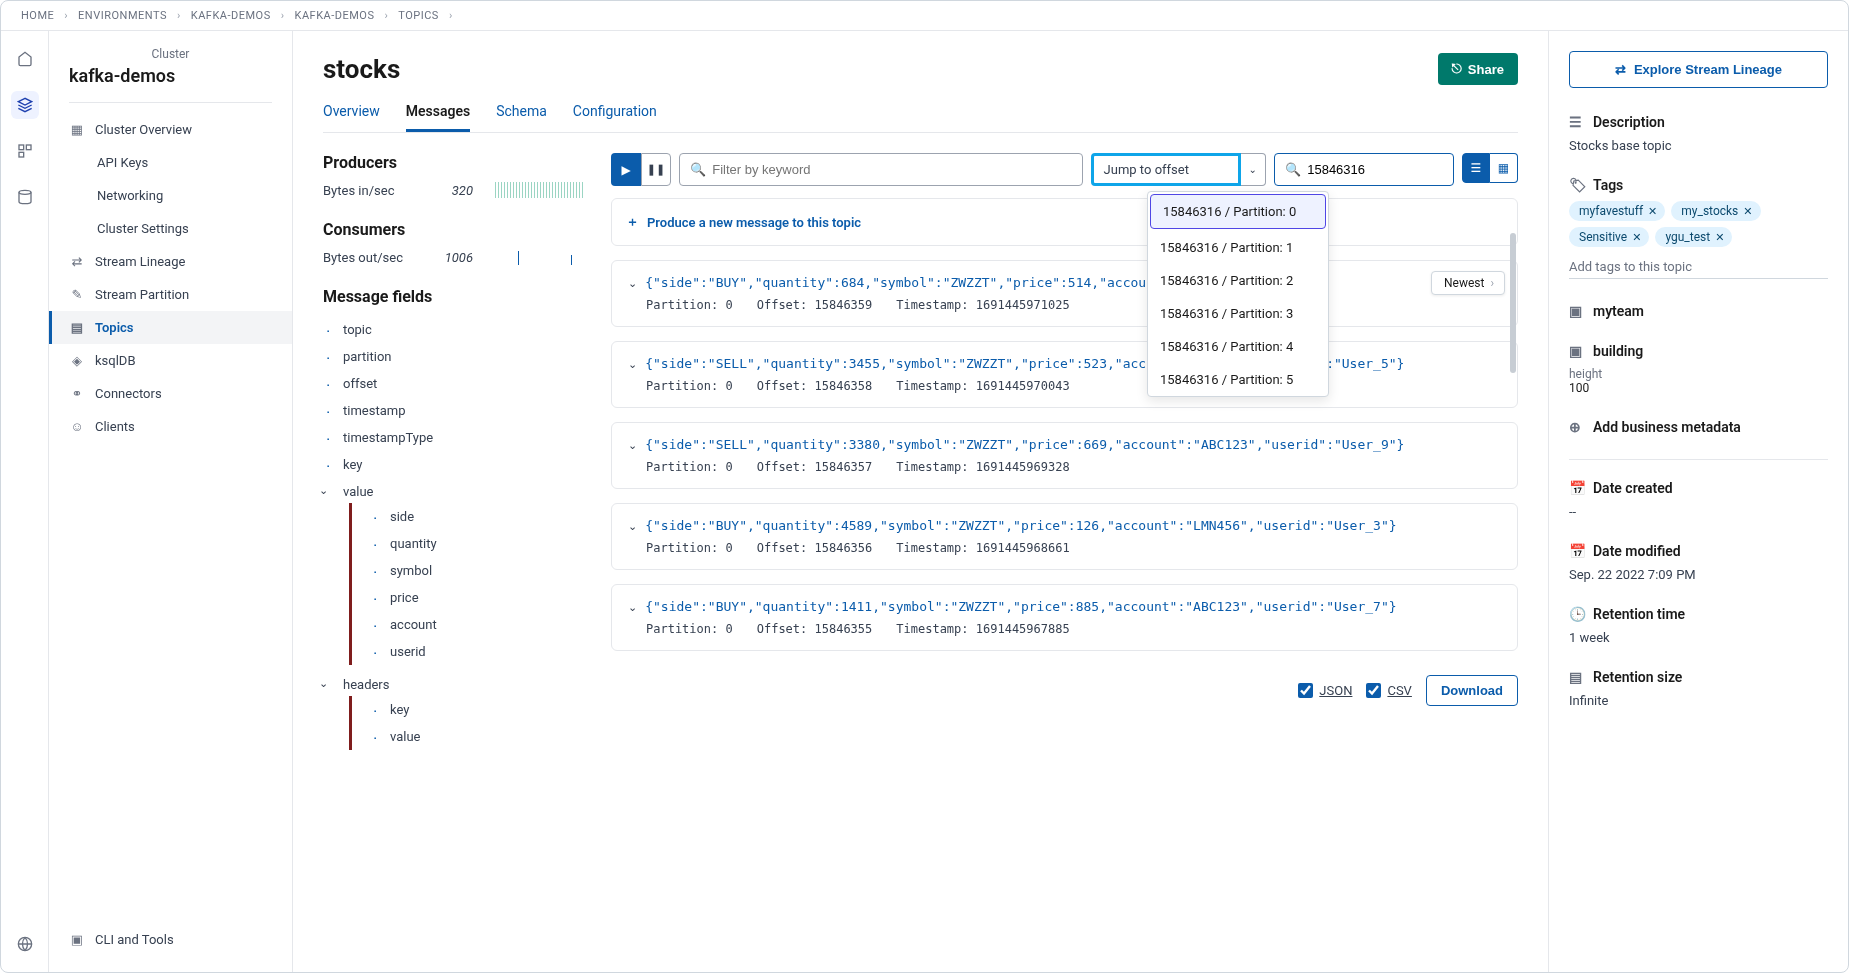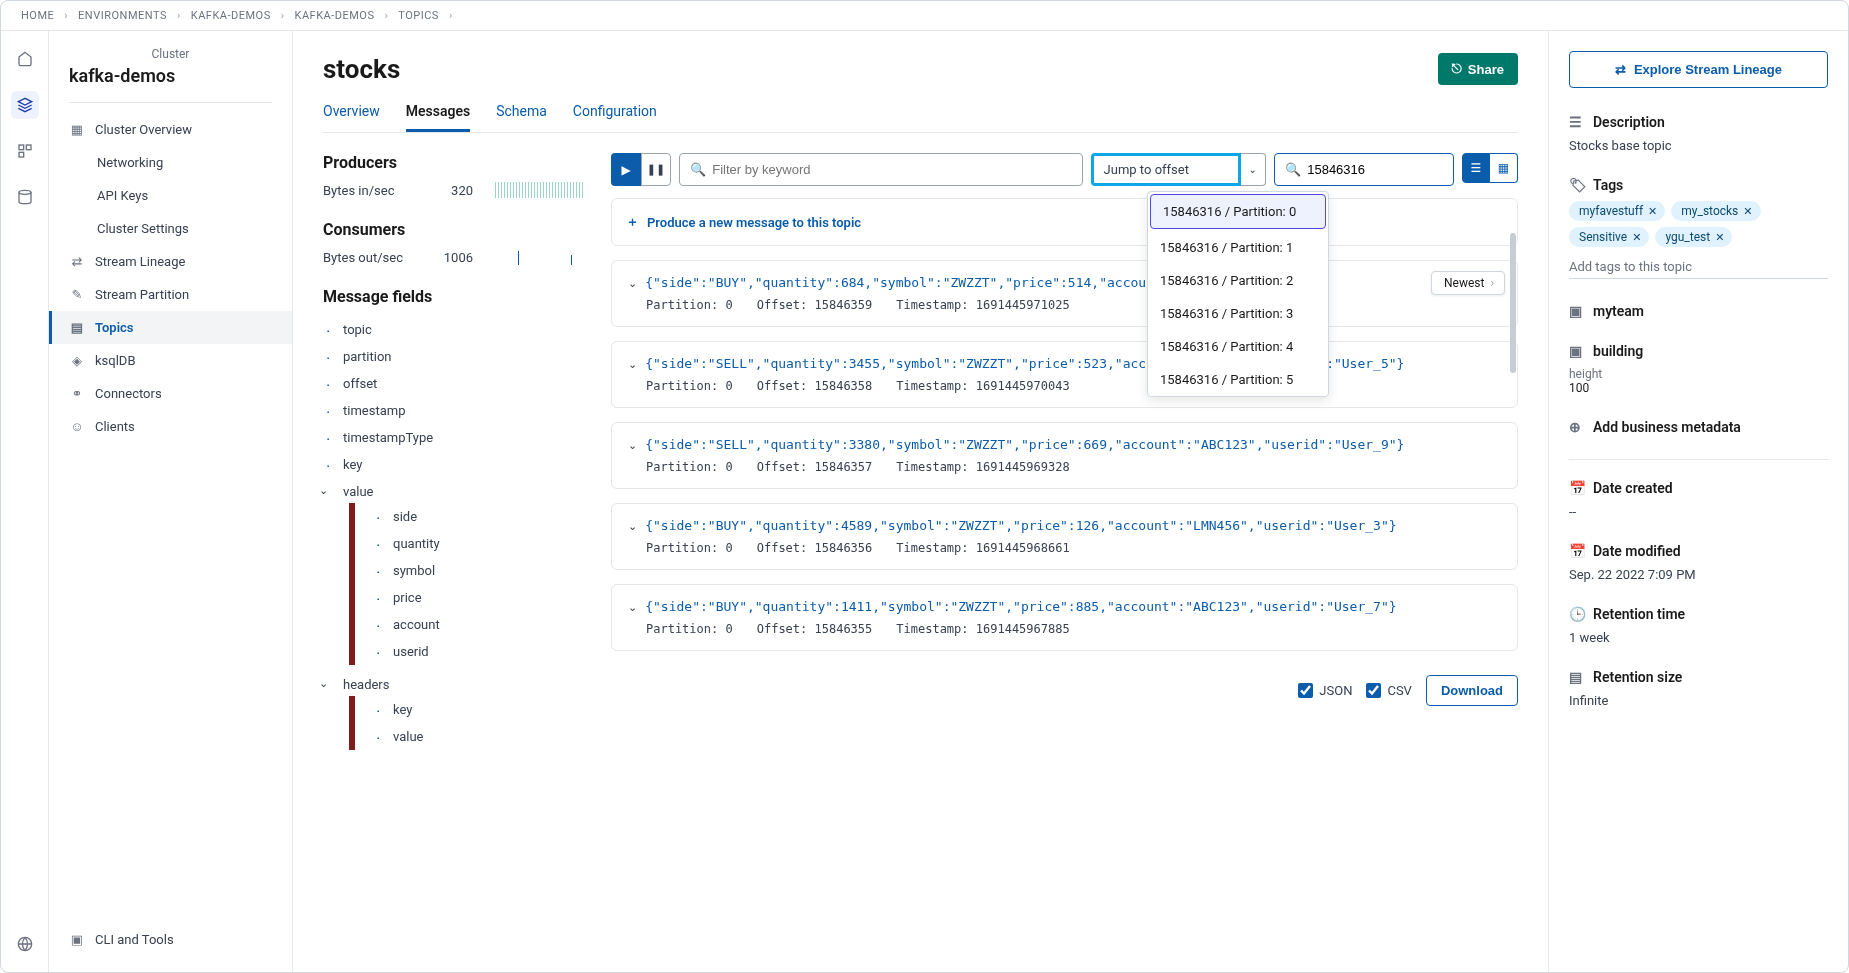--- a/index.html
+++ b/index.html
@@ -28,32 +28,32 @@
 .title-row h1 { font-size: 26px; font-weight: 700; }
 .share-btn { background: #00796b; color: #fff; border: none; border-radius: 4px; padding: 8px 14px; font-size: 13px; font-weight: 600; display: inline-flex; align-items: center; gap: 6px; cursor: pointer; }
 .tabs { display: flex; gap: 26px; border-bottom: 1px solid #e5e7eb; margin-bottom: 20px; }
 .tabs .tab { padding: 0 0 10px; font-size: 14px; color: #0b5cab; cursor: pointer; }
 .tabs .tab.active { color: #1a1a1a; font-weight: 600; border-bottom: 3px solid #0b5cab; }
 .cols { display: flex; gap: 28px; }
 .leftcol { width: 260px; flex-shrink: 0; }
 .leftcol h3 { font-size: 16px; font-weight: 700; margin-bottom: 10px; }
 .leftcol .metric { display: flex; align-items: center; gap: 20px; font-size: 13px; color: #374151; margin-bottom: 22px; }
 .leftcol .metric .label { width: 90px; }
-.leftcol .metric .val { width: 40px; text-align: right; }
+.leftcol .metric .val { width: 40px; text-align: right; font-style: italic; }
 .leftcol .spark { height: 16px; width: 90px; background: repeating-linear-gradient(90deg, transparent 0 2px, #059669 2px 3px); opacity: 0.4; }
 .leftcol .spark2 { height: 16px; width: 90px; position: relative; }
 .leftcol .spark2::before, .leftcol .spark2::after { content: ""; position: absolute; bottom: 0; width: 1px; background: #0b5cab; }
 .leftcol .spark2::before { left: 25px; height: 14px; }
 .leftcol .spark2::after { left: 78px; height: 10px; }
 .field-list { list-style: none; }
 .field-list li { padding: 6px 0 6px 20px; font-size: 13px; color: #374151; position: relative; }
 .field-list li::before { content: "▪"; position: absolute; left: 4px; color: #0b5cab; font-size: 6px; top: 11px; }
 .field-list li.collapsible::before { content: ""; }
 .field-list li.collapsible .chev { position: absolute; left: -4px; top: 6px; color: #374151; font-size: 11px; }
-.field-list .nested { padding-left: 18px; border-left: 6px solid #7f1d1d; margin-left: 6px; margin-top: 4px; list-style: none; }
+.field-list .nested { padding-left: 18px; border-left: 3px solid #7f1d1d; margin-left: 6px; margin-top: 4px; list-style: none; }
 .msgcol { flex: 1; min-width: 0; position: relative; }
 .toolbar { display: flex; gap: 8px; margin-bottom: 12px; align-items: stretch; }
 .play-btn { background: #0b5cab; color: #fff; border: none; width: 30px; border-radius: 4px 0 0 4px; cursor: pointer; font-size: 12px; }
 .pause-btn { background: #fff; color: #374151; border: 1px solid #9ca3af; width: 30px; border-radius: 0 4px 4px 0; margin-left: -8px; cursor: pointer; font-size: 11px; }
 .search-box { flex: 1; border: 1px solid #9ca3af; border-radius: 4px; padding: 6px 10px; display: flex; align-items: center; gap: 6px; font-size: 13px; color: #6b7280; }
 .search-box input { border: none; outline: none; flex: 1; font-size: 13px; }
 .jump-select { border: 3px solid #0ea5e9; border-radius: 4px 0 0 4px; padding: 6px 10px; font-size: 13px; color: #374151; background: #fff; width: 150px; }
 .jump-caret { border: 1px solid #9ca3af; border-left: none; border-radius: 0 4px 4px 0; padding: 6px 8px; background: #fff; color: #374151; cursor: pointer; font-size: 10px; }
 .offset-box { border: 1px solid #0b5cab; border-radius: 4px; padding: 6px 10px; display: flex; align-items: center; gap: 6px; width: 180px; }
 .offset-box input { border: none; outline: none; font-size: 13px; width: 100%; }
@@ -66,21 +66,21 @@
 .view-toggle .vb:first-child { border-radius: 4px 0 0 4px; }
 .view-toggle .vb:last-child { border-radius: 0 4px 4px 0; border-left: none; }
 .produce-bar { border: 1px solid #e5e7eb; border-radius: 6px; padding: 14px; margin-bottom: 14px; color: #0b5cab; font-size: 13px; font-weight: 600; cursor: pointer; display: flex; align-items: center; gap: 8px; }
 .msg { border: 1px solid #e5e7eb; border-radius: 6px; padding: 14px 16px; margin-bottom: 14px; position: relative; }
 .msg .chev { color: #374151; margin-right: 8px; font-size: 11px; }
 .msg .json { color: #0b5cab; font-family: ui-monospace, Menlo, monospace; font-size: 13px; word-break: break-all; }
 .msg .meta { font-family: ui-monospace, Menlo, monospace; font-size: 12px; color: #374151; margin-top: 8px; padding-left: 18px; display: flex; gap: 24px; }
 .newest-badge { position: absolute; right: 12px; top: 10px; background: #fff; border: 1px solid #d0d7de; border-radius: 4px; padding: 4px 10px 4px 12px; font-size: 12px; display: flex; align-items: center; gap: 6px; box-shadow: 0 1px 3px rgba(0,0,0,0.08); }
 .newest-badge::after { content: "›"; color: #9ca3af; }
 .bottombar { display: flex; justify-content: flex-end; align-items: center; gap: 14px; padding: 10px 0; }
-.bottombar label { display: inline-flex; gap: 6px; font-size: 13px; color: #374151; }
+.bottombar label { display: inline-flex; gap: 6px; font-size: 13px; color: #374151; text-decoration: underline; }
 .bottombar input[type=checkbox] { accent-color: #0b5cab; width: 15px; height: 15px; }
 .download-btn { border: 1px solid #0b5cab; color: #0b5cab; background: #fff; border-radius: 4px; padding: 7px 14px; font-size: 13px; font-weight: 600; cursor: pointer; }
 .rightpanel { width: 300px; border-left: 1px solid #e5e7eb; padding: 20px; overflow-y: auto; }
 .lineage-btn { width: 100%; border: 1px solid #0b5cab; color: #0b5cab; background: #fff; border-radius: 4px; padding: 10px; font-size: 13px; font-weight: 600; display: flex; align-items: center; justify-content: center; gap: 8px; cursor: pointer; margin-bottom: 26px; }
 .section { margin-bottom: 24px; }
 .section .sh { display: flex; align-items: center; gap: 8px; font-size: 14px; font-weight: 600; margin-bottom: 8px; color: #1a1a1a; }
 .section .sh .sicon { color: #6b7280; width: 16px; display: inline-flex; }
 .section .sv { font-size: 13px; color: #374151; }
 .tags { display: flex; flex-wrap: wrap; gap: 6px; margin-bottom: 8px; text-align: center; }
 .tag { background: #e0f2fe; color: #0c4a6e; border-radius: 12px; padding: 3px 8px 3px 10px; font-size: 12px; display: inline-flex; align-items: center; gap: 5px; }
@@ -145,24 +145,24 @@
 
     <div class="sidebar">
       <div class="cluster-label">Cluster</div>
       <div class="cluster-name">kafka-demos</div>
       <div class="divider"></div>
       <div class="nav-item">
           <span class="nicon">▦</span>
           <span>Cluster Overview</span>
         </div>
       <div class="nav-item sub">
+          <span>API Keys</span>
+        </div>
+      <div class="nav-item sub">
           <span>Networking</span>
-        </div>
-      <div class="nav-item sub">
-          <span>API Keys</span>
         </div>
       <div class="nav-item sub">
           <span>Cluster Settings</span>
         </div>
       <div class="nav-item">
           <span class="nicon">⇄</span>
           <span>Stream Lineage</span>
         </div>
       <div class="nav-item">
           <span class="nicon">✎</span>

